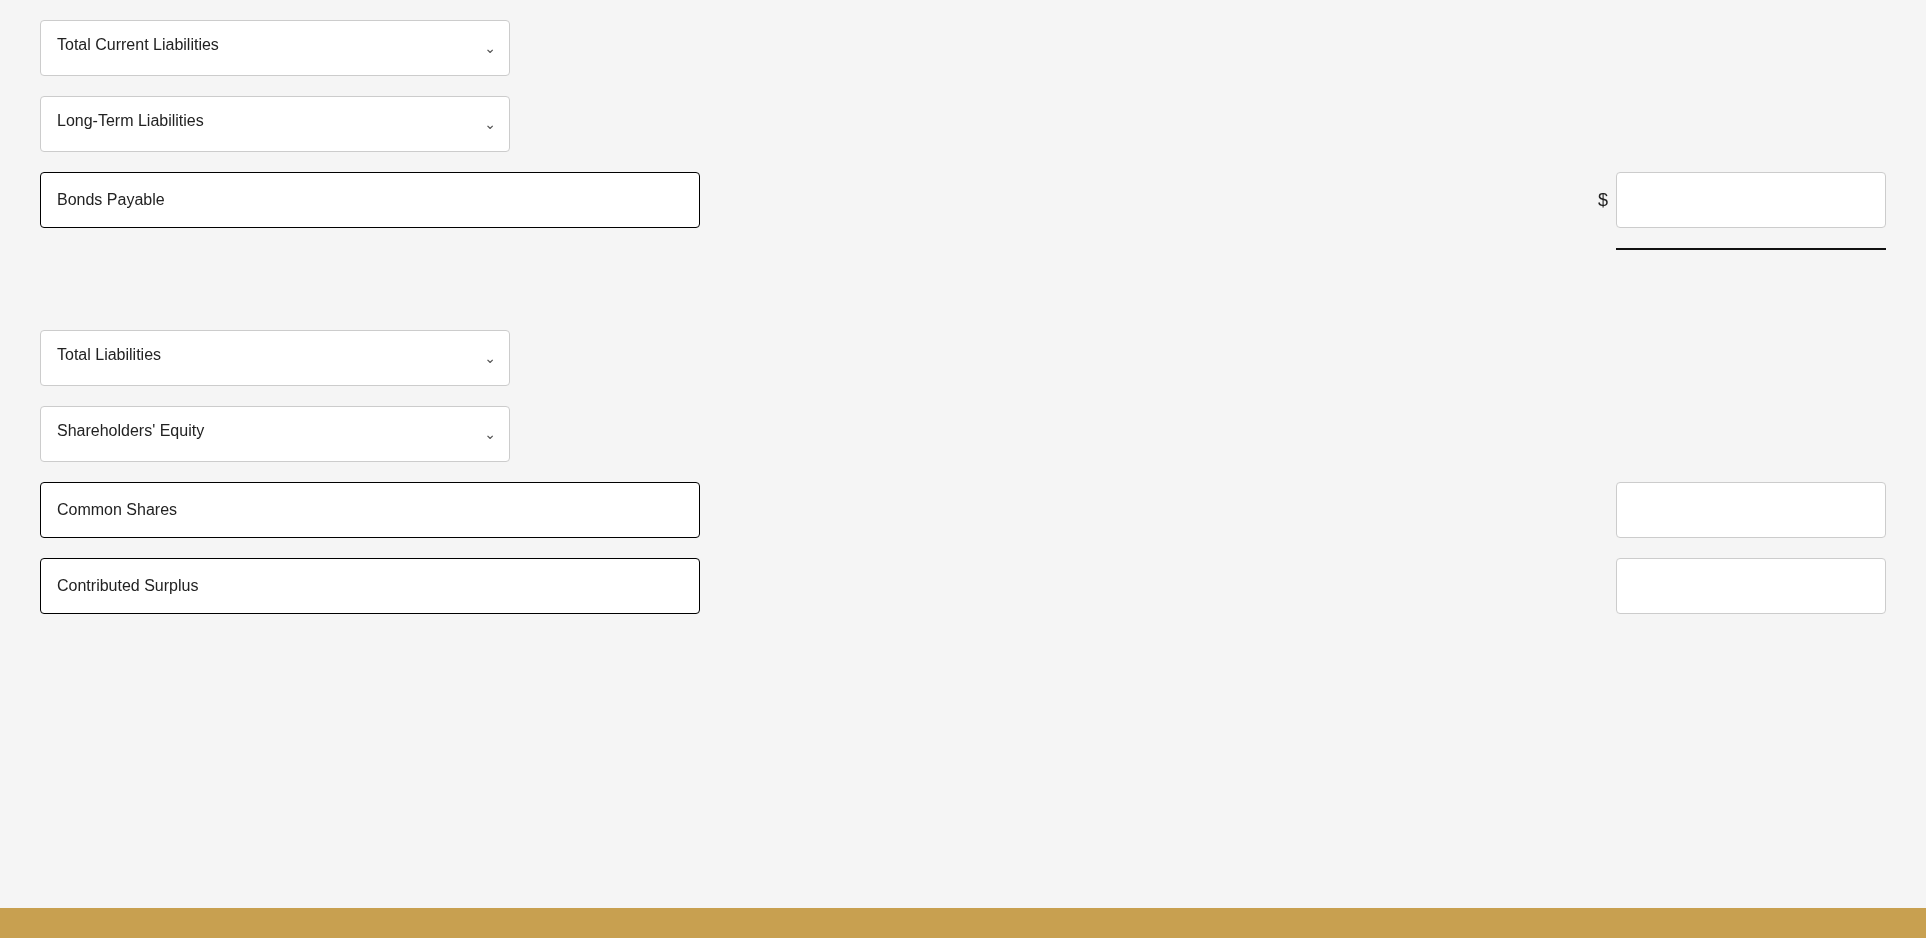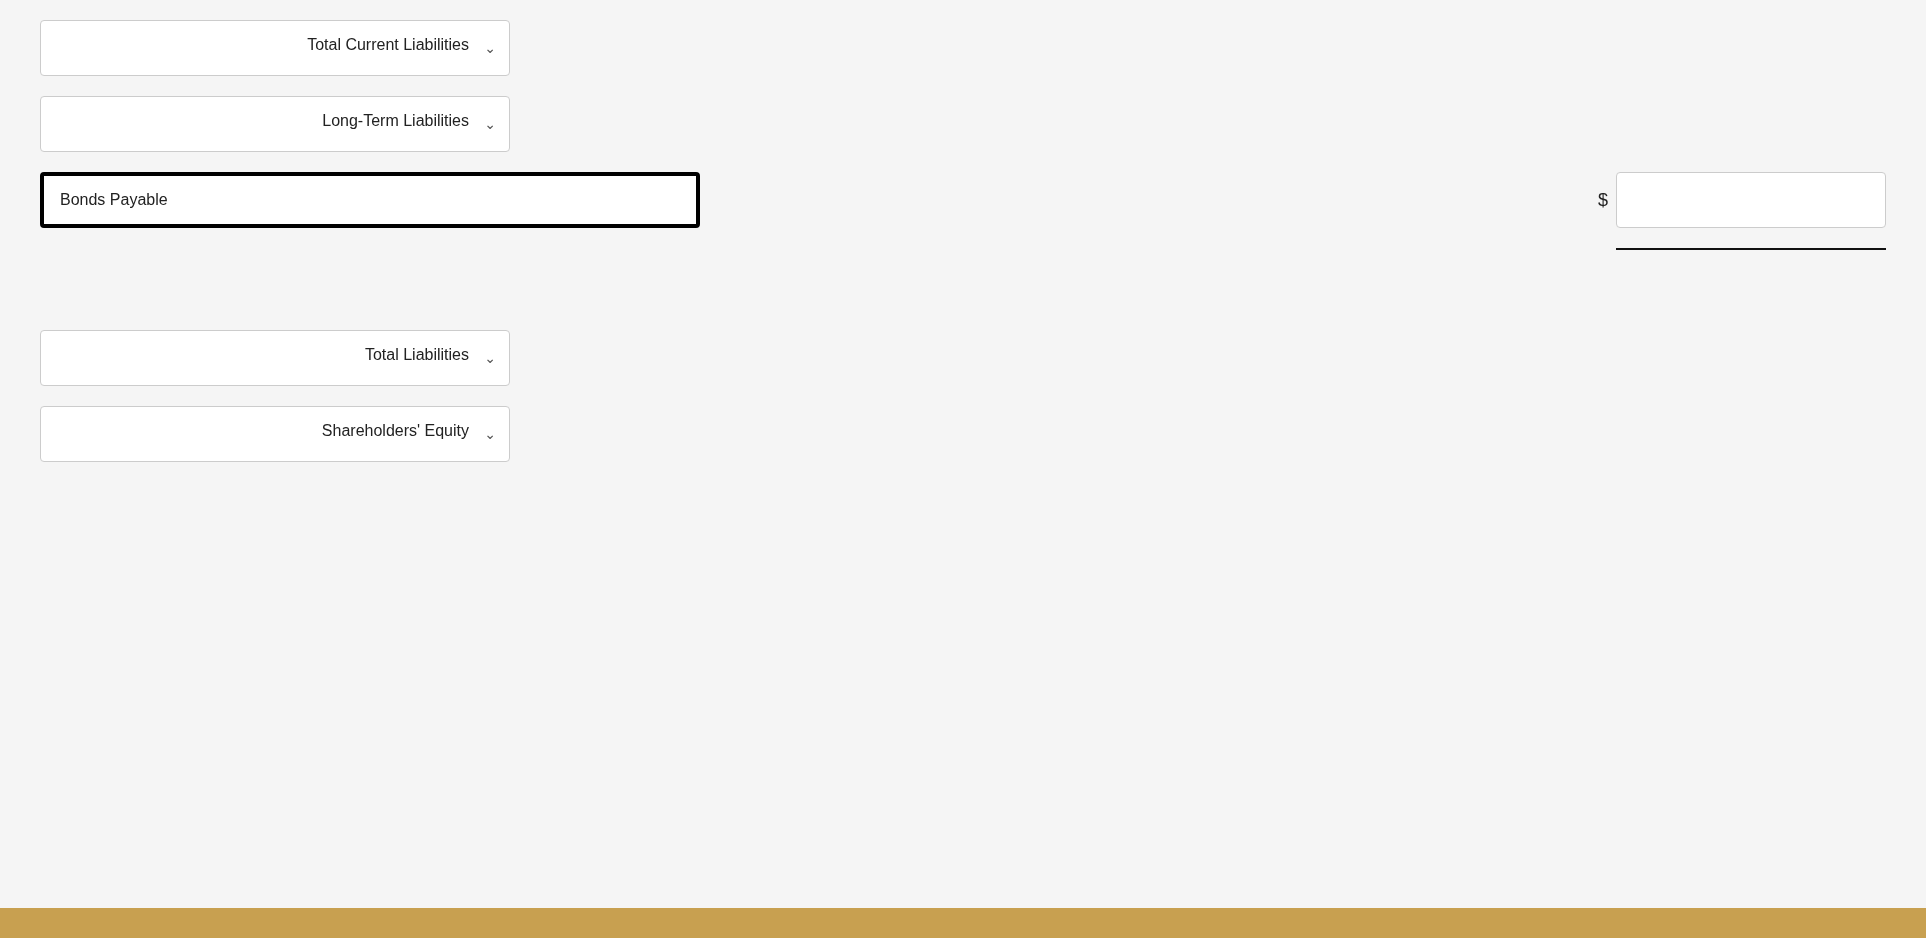--- a/index.html
+++ b/index.html
@@ -60,39 +60,38 @@
       height: 56px;
       background: #fff;
       border: 1px solid #ccc;
       border-radius: 4px;
       padding: 0 40px 8px 16px;
       font-size: 16px;
       color: #222;
       appearance: none;
       -webkit-appearance: none;
       cursor: pointer;
-      text-align: right;
     }
 
     .dropdown-wrapper .chevron {
       position: absolute;
       right: 14px;
       top: 50%;
       transform: translateY(-50%);
       pointer-events: none;
       font-size: 14px;
       color: #555;
     }
 
     
     .text-input {
       width: 660px;
       height: 56px;
       background: #fff;
-      border: 4px solid #000000;
+      border: 1px solid #000000;
       border-radius: 4px;
       padding: 0 16px;
       font-size: 16px;
       color: #222;
     }
 
     
     .value-input {
       width: 270px;
       height: 56px;
@@ -193,17 +192,35 @@
       <div class="dropdown-wrapper">
         <select>
           <option>Shareholders' Equity</option>
         </select>
         <span class="chevron">⌄</span>
       </div>
     </div>
     <div class="spacer"></div>
   </div>
 
-
+  <div class="row">
+    <div class="label-col">
+      <input class="text-input" type="text" value="Common Shares" style="">
+    </div>
+    <div class="spacer"></div>
+    <div class="value-col">
+      <input class="value-input" type="text" value="" style="">
+    </div>
+  </div>
+
+  <div class="row">
+    <div class="label-col">
+      <input class="text-input" type="text" value="Contributed Surplus" style="">
+    </div>
+    <div class="spacer"></div>
+    <div class="value-col">
+      <input class="value-input" type="text" value="" style="">
+    </div>
+  </div>
 
 </div>
 
 <div class="bottom-bar"></div>
 
 </body></html>

